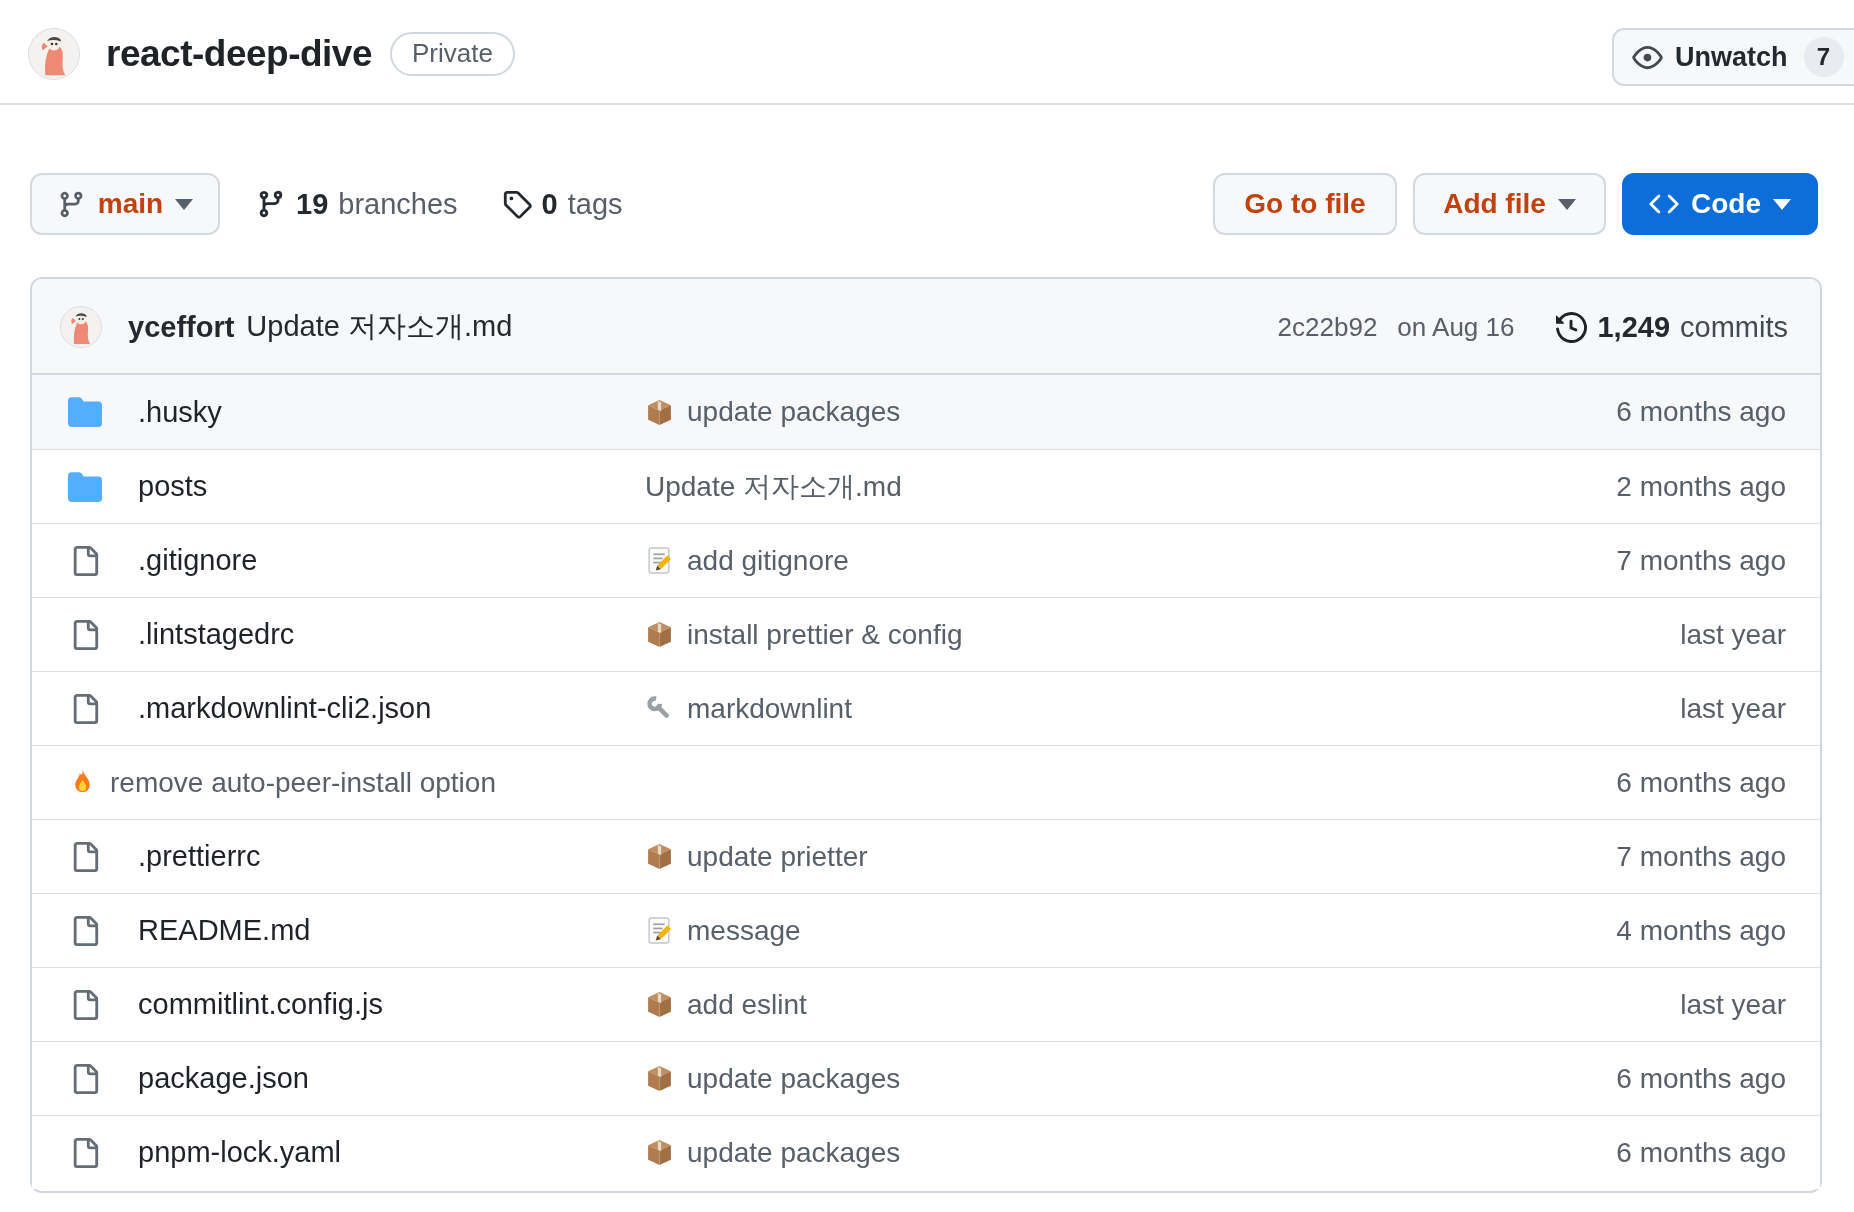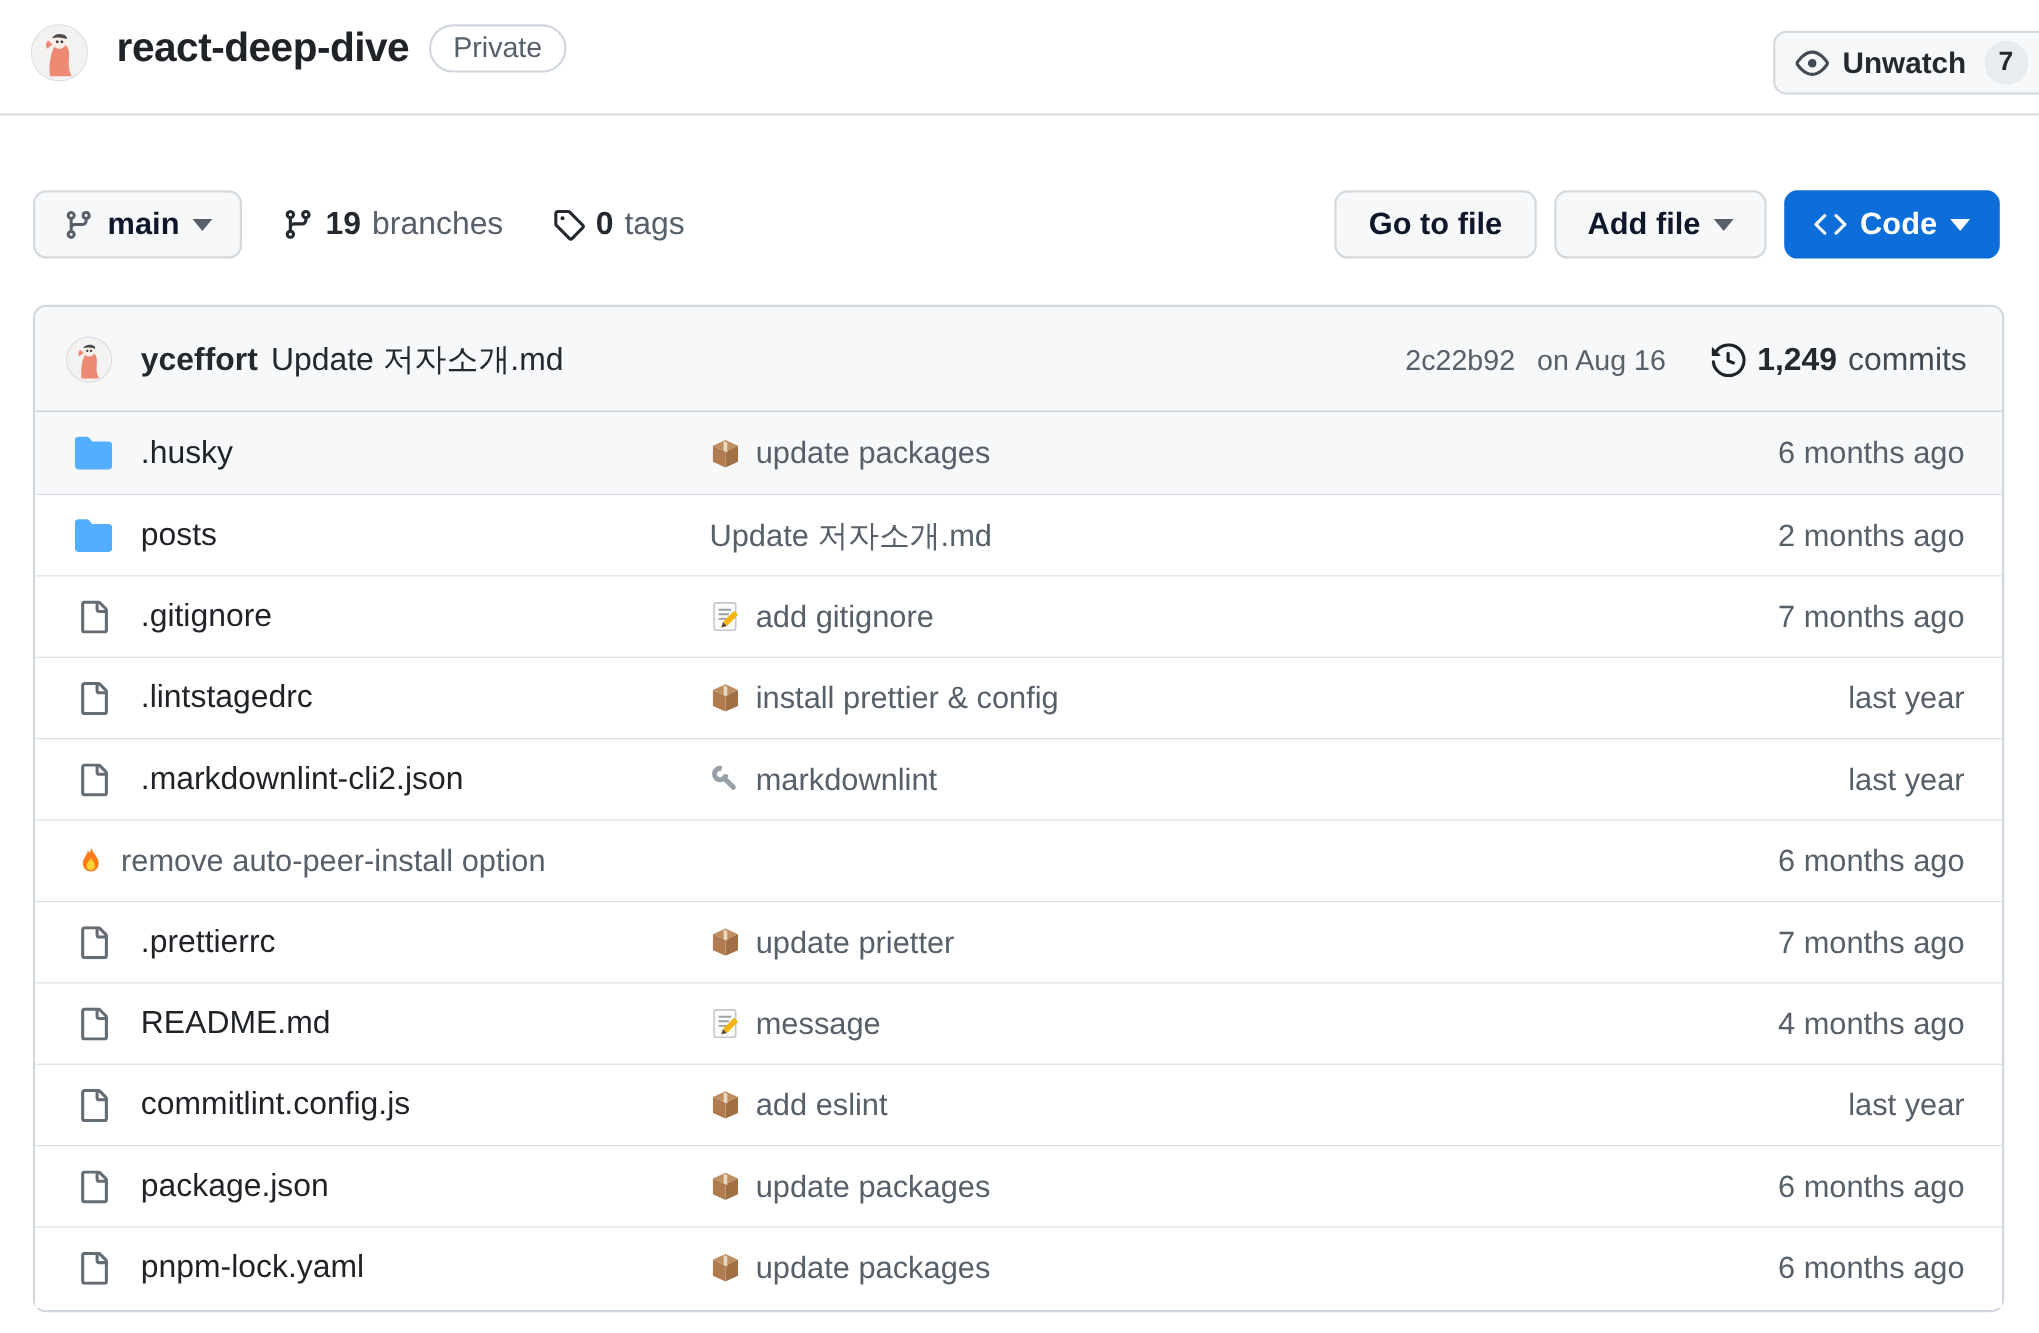--- a/index.html
+++ b/index.html
@@ -6,21 +6,21 @@
   * { margin:0; padding:0; box-sizing:border-box; }
   html,body { width:1854px; height:1212px; }
   body {
     position:relative; overflow:hidden; background:#ffffff;
     font-family:"Liberation Sans","DejaVu Sans",sans-serif;
     color:#1f2328; -webkit-font-smoothing:antialiased;
   }
   svg { display:block; }
 
   
-  .page-header { position:absolute; top:22px; left:28px; right:0; height:64px; display:flex; align-items:flex-start; }
+  .page-header { position:absolute; top:22px; left:28px; right:0; height:64px; display:flex; align-items:center; }
   .avatar { border-radius:50%; overflow:hidden; border:1px solid #d8dee4; background:#f3f2f0; flex:none; }
   .avatar.big { width:52px; height:52px; }
   .avatar.small { width:42px; height:42px; }
   .repo-title { font-size:37px; font-weight:700; color:#1f2328; margin-left:26px; letter-spacing:-0.5px; }
   .visibility-badge {
     margin-left:18px; border:2px solid #d0d7de; border-radius:999px;
     padding:6px 20px 8px; font-size:26px; color:#57606a; line-height:1;
   }
   .watch-button {
     position:absolute; top:28px; left:1612px; width:264px; height:58px;
@@ -33,21 +33,21 @@
     display:flex; align-items:center; justify-content:center;
     font-size:24px; font-weight:600; color:#24292f; margin-left:4px;
   }
   .header-divider { position:absolute; top:103px; left:0; width:1854px; border-top:2px solid #d8dee4; }
 
   
   .toolbar { position:absolute; top:173px; left:30px; width:1788px; height:62px; display:flex; align-items:center; }
   .btn {
     height:62px; background:#f6f8fa; border:2px solid #d4d9de; border-radius:12px;
     display:flex; align-items:center; justify-content:center; gap:12px;
-    font-size:28px; color:#0f172a; cursor:pointer; padding:0 28px;
+    font-size:28px; color:#c2410c; cursor:pointer; padding:0 28px;
   }
   .btn .bold { font-weight:600; }
   .branch-button { width:190px; padding:0 20px; }
   .caret { width:0; height:0; border-left:9px solid transparent; border-right:9px solid transparent; border-top:11px solid #57606a; display:inline-block; }
   .repo-stats { display:flex; align-items:center; margin-left:36px; gap:44px; }
   .stat { display:flex; align-items:center; gap:10px; font-size:29px; color:#57606a; cursor:pointer; }
   .stat .num { font-weight:700; color:#24292f; }
   .stat .ic { color:#24292f; }
   .toolbar-right { margin-left:auto; display:flex; align-items:center; gap:16px; }
   .btn-primary { background:#0d6ed9; border-color:#0d6ed9; color:#ffffff; }
@@ -71,21 +71,21 @@
   .commit-count-group { display:flex; align-items:center; margin-left:42px; gap:10px; cursor:pointer; }
   .commit-count { font-size:29px; font-weight:700; color:#24292f; }
   .commit-count-label { font-size:29px; color:#424a53; }
 
   .file-row {
     height:74px; display:flex; align-items:center;
     padding:0 34px 0 36px; border-top:1px solid #d8dee4; background:#ffffff;
   }
   .file-row:first-of-type { border-top:none; }
   .file-row.highlighted { background:#f6f8fa; }
-  .cell-name { width:577px; flex:none; display:flex; align-items:center; gap:26px; }
+  .cell-name { width:577px; flex:none; display:flex; align-items:center; gap:36px; }
   .cell-name .name { font-size:29px; color:#1f2328; cursor:pointer; }
   .type-icon { width:34px; flex:none; display:flex; justify-content:center; }
   .cell-message { flex:1; display:flex; align-items:center; gap:12px; font-size:28px; color:#57606a; }
   .cell-message .msg { cursor:pointer; }
   .msg-icon { width:30px; flex:none; display:flex; }
   .cell-date { flex:none; font-size:28px; color:#57606a; text-align:right; }
 </style>
 </head>
 <body>
 

